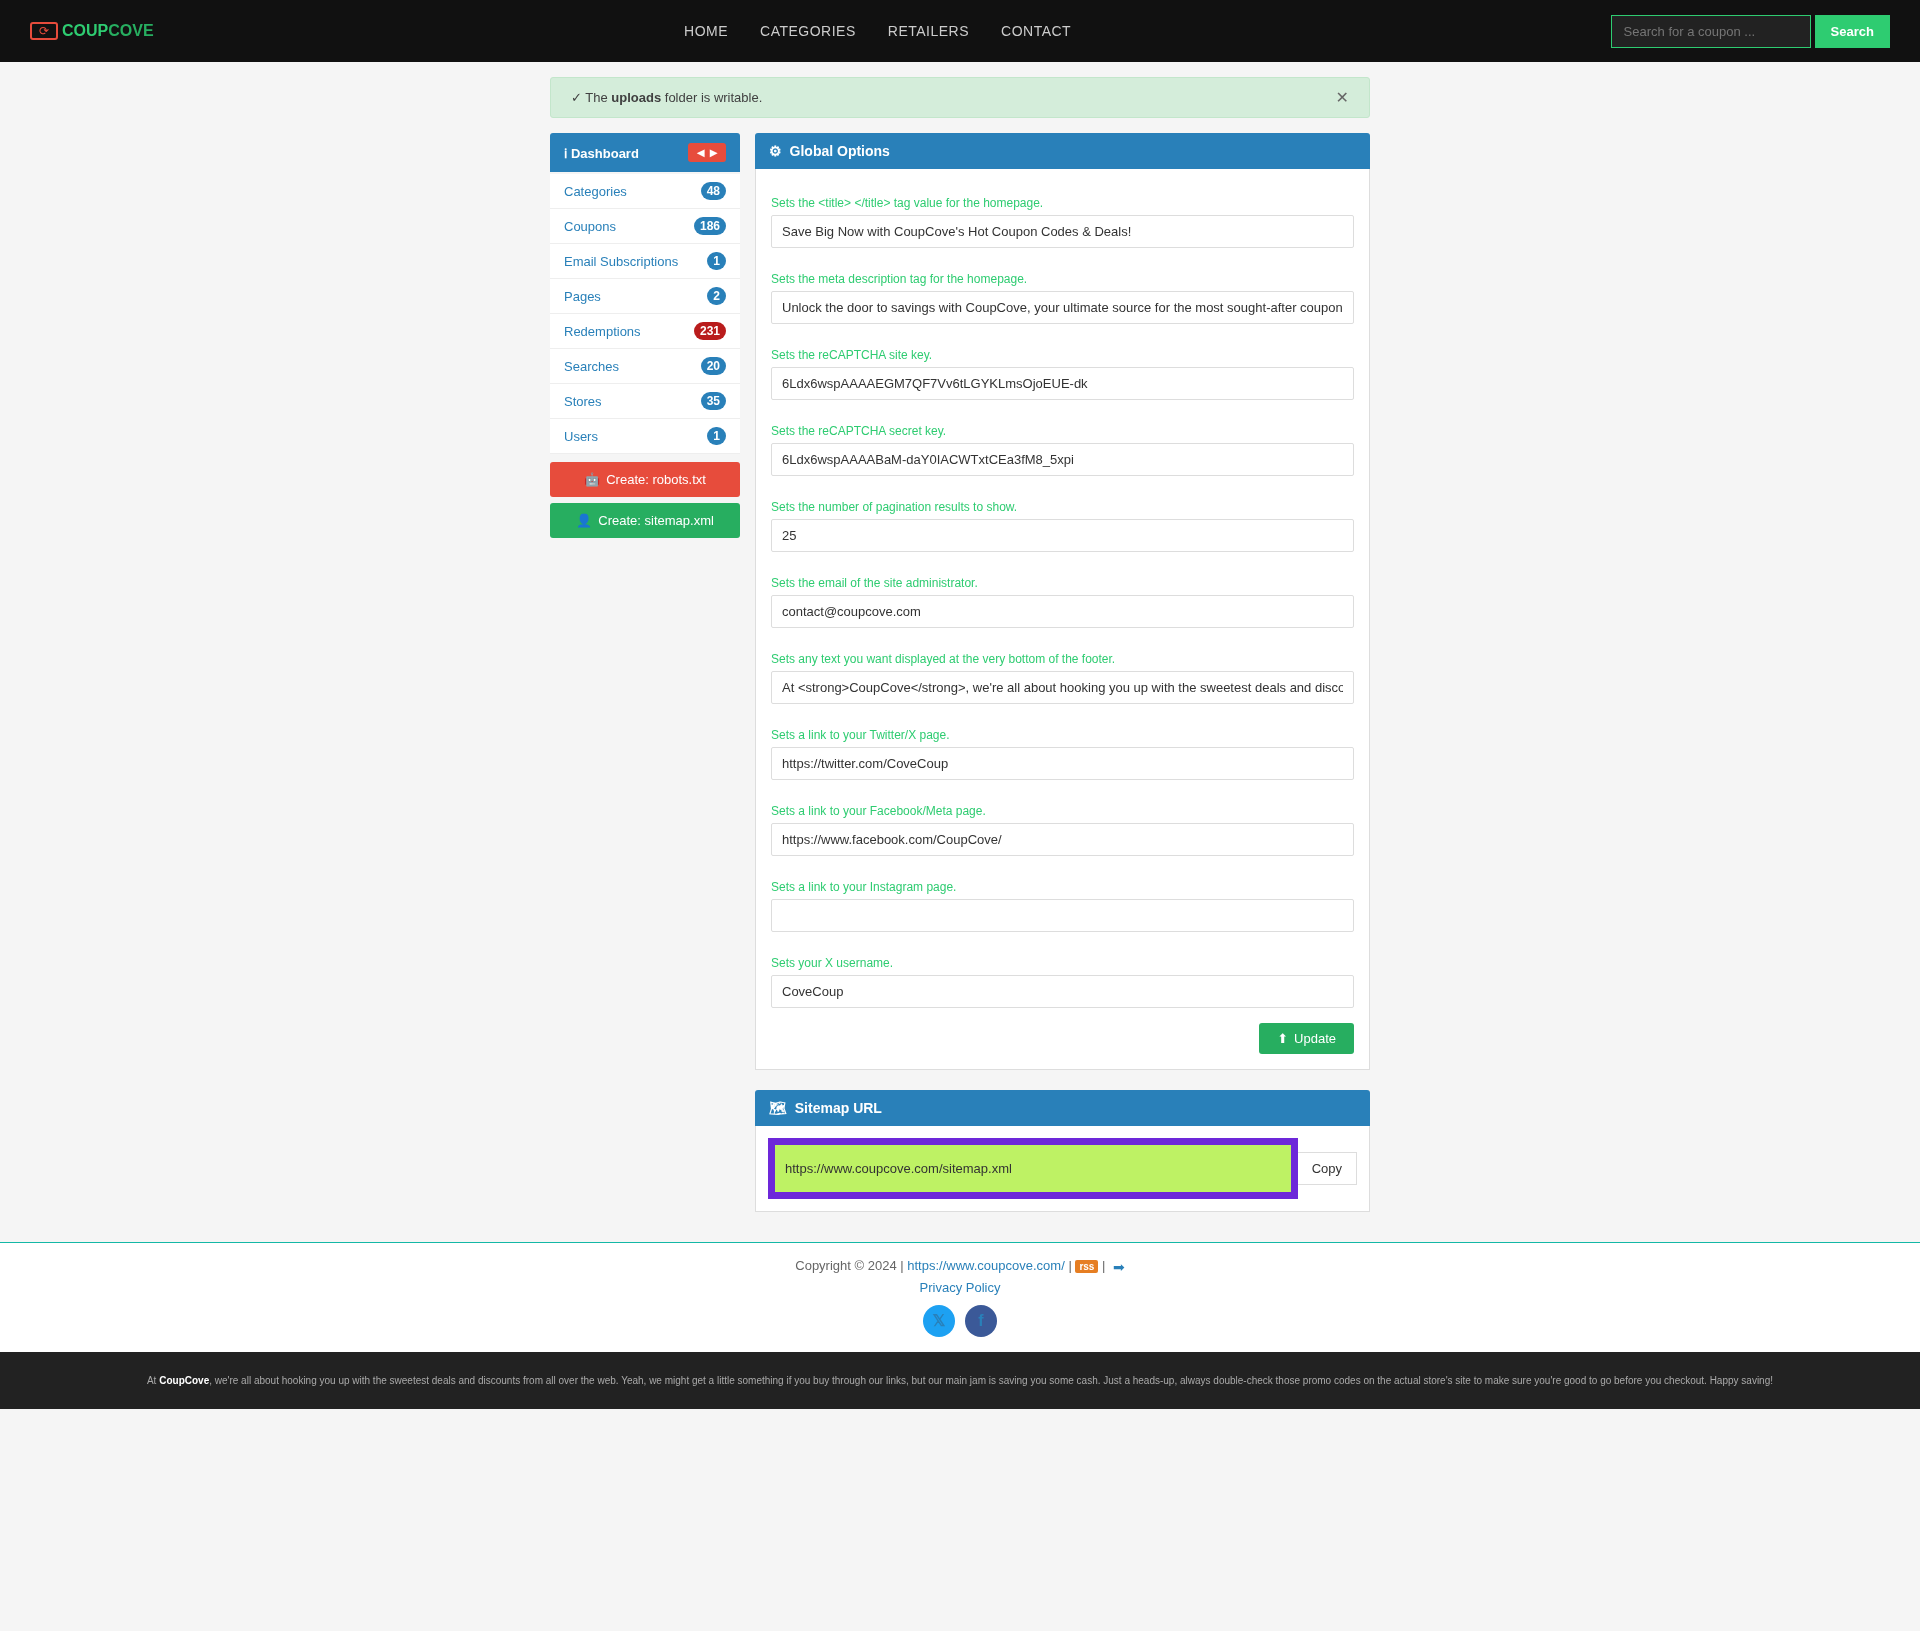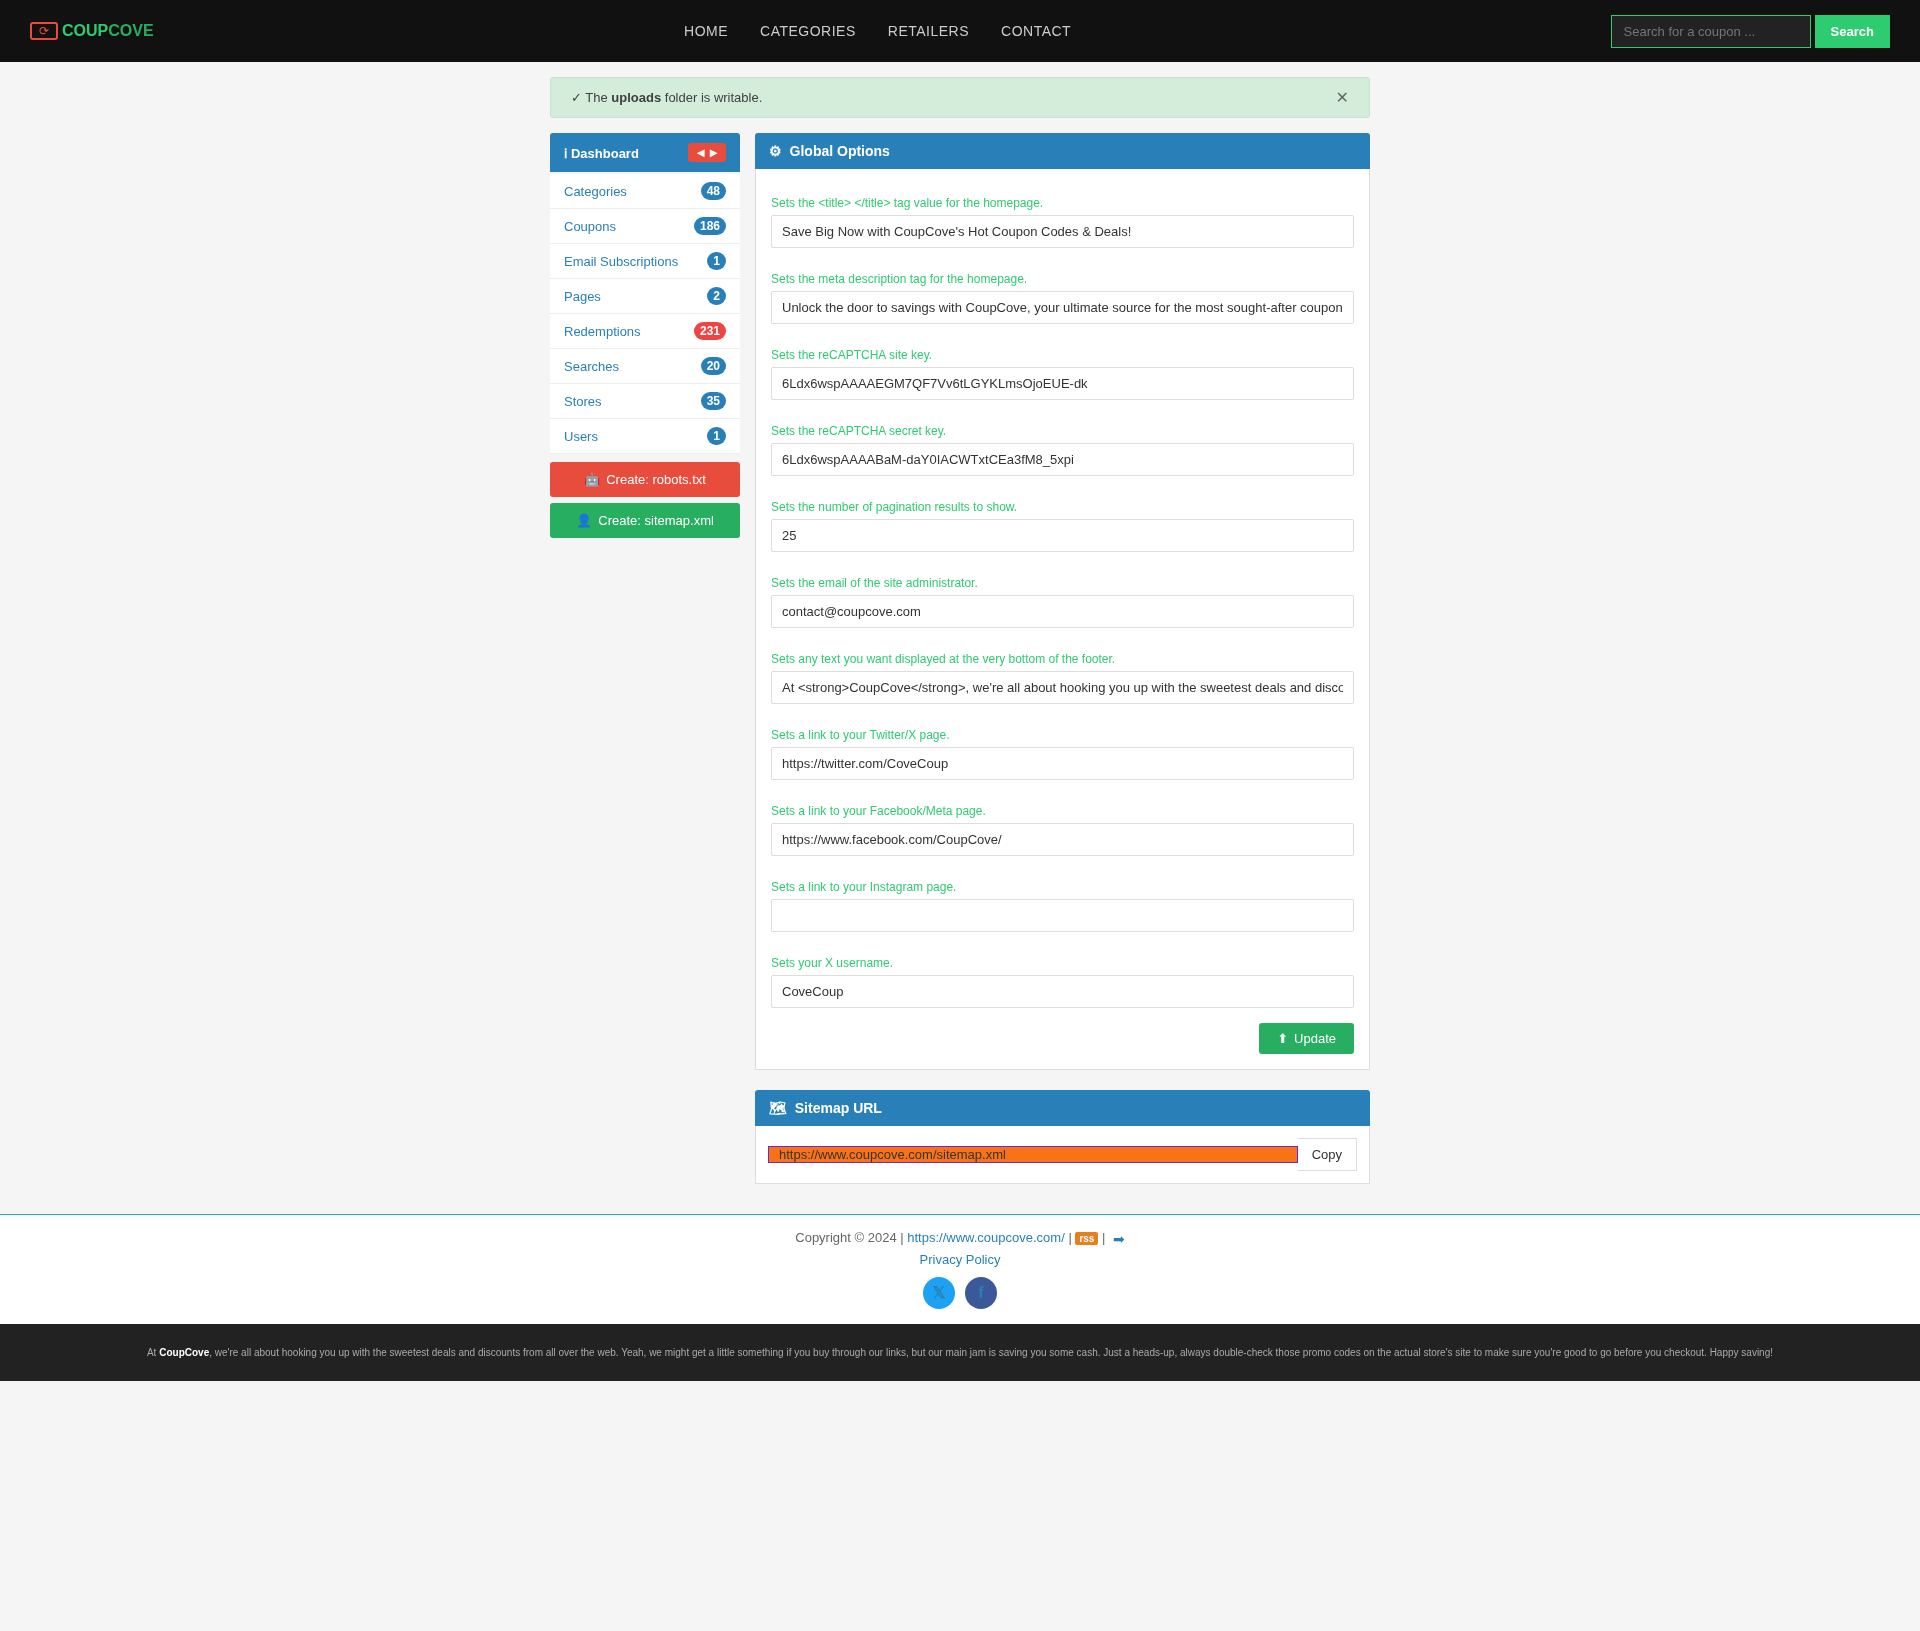--- a/index.html
+++ b/index.html
@@ -119,21 +119,21 @@
     }
     .sidebar-item a { color: #2980b9; text-decoration: none; font-size: 13px; }
     .badge {
       font-size: 12px;
       color: white;
       padding: 2px 6px;
       border-radius: 10px;
       font-weight: bold;
     }
     .badge-blue { background: #2980b9; }
-    .badge-green { background: #ef4444; }
+    .badge-green { background: #b91c1c; }
     .btn-robots {
       background: #e74c3c;
       color: white;
       border: none;
       padding: 10px 14px;
       width: 100%;
       cursor: pointer;
       font-size: 13px;
       margin-top: 8px;
       border-radius: 3px;
@@ -227,25 +227,25 @@
       background: white;
       border: 1px solid #ddd;
       border-top: none;
       padding: 12px;
       display: flex;
       align-items: center;
       gap: 0;
     }
     .sitemap-url {
       flex: 1;
-      padding: 0 10px;
-      border: 1px solid #6d28d9;
+      padding: 16px 10px;
+      border: 7px solid #6d28d9;
       font-size: 13px;
       color: #333;
-      background: #f97316;
+      background: #bef264;
       outline: none;
     }
     .btn-copy {
       background: white;
       border: 1px solid #ddd;
       border-left: none;
       padding: 8px 14px;
       cursor: pointer;
       font-size: 13px;
       color: #333;

